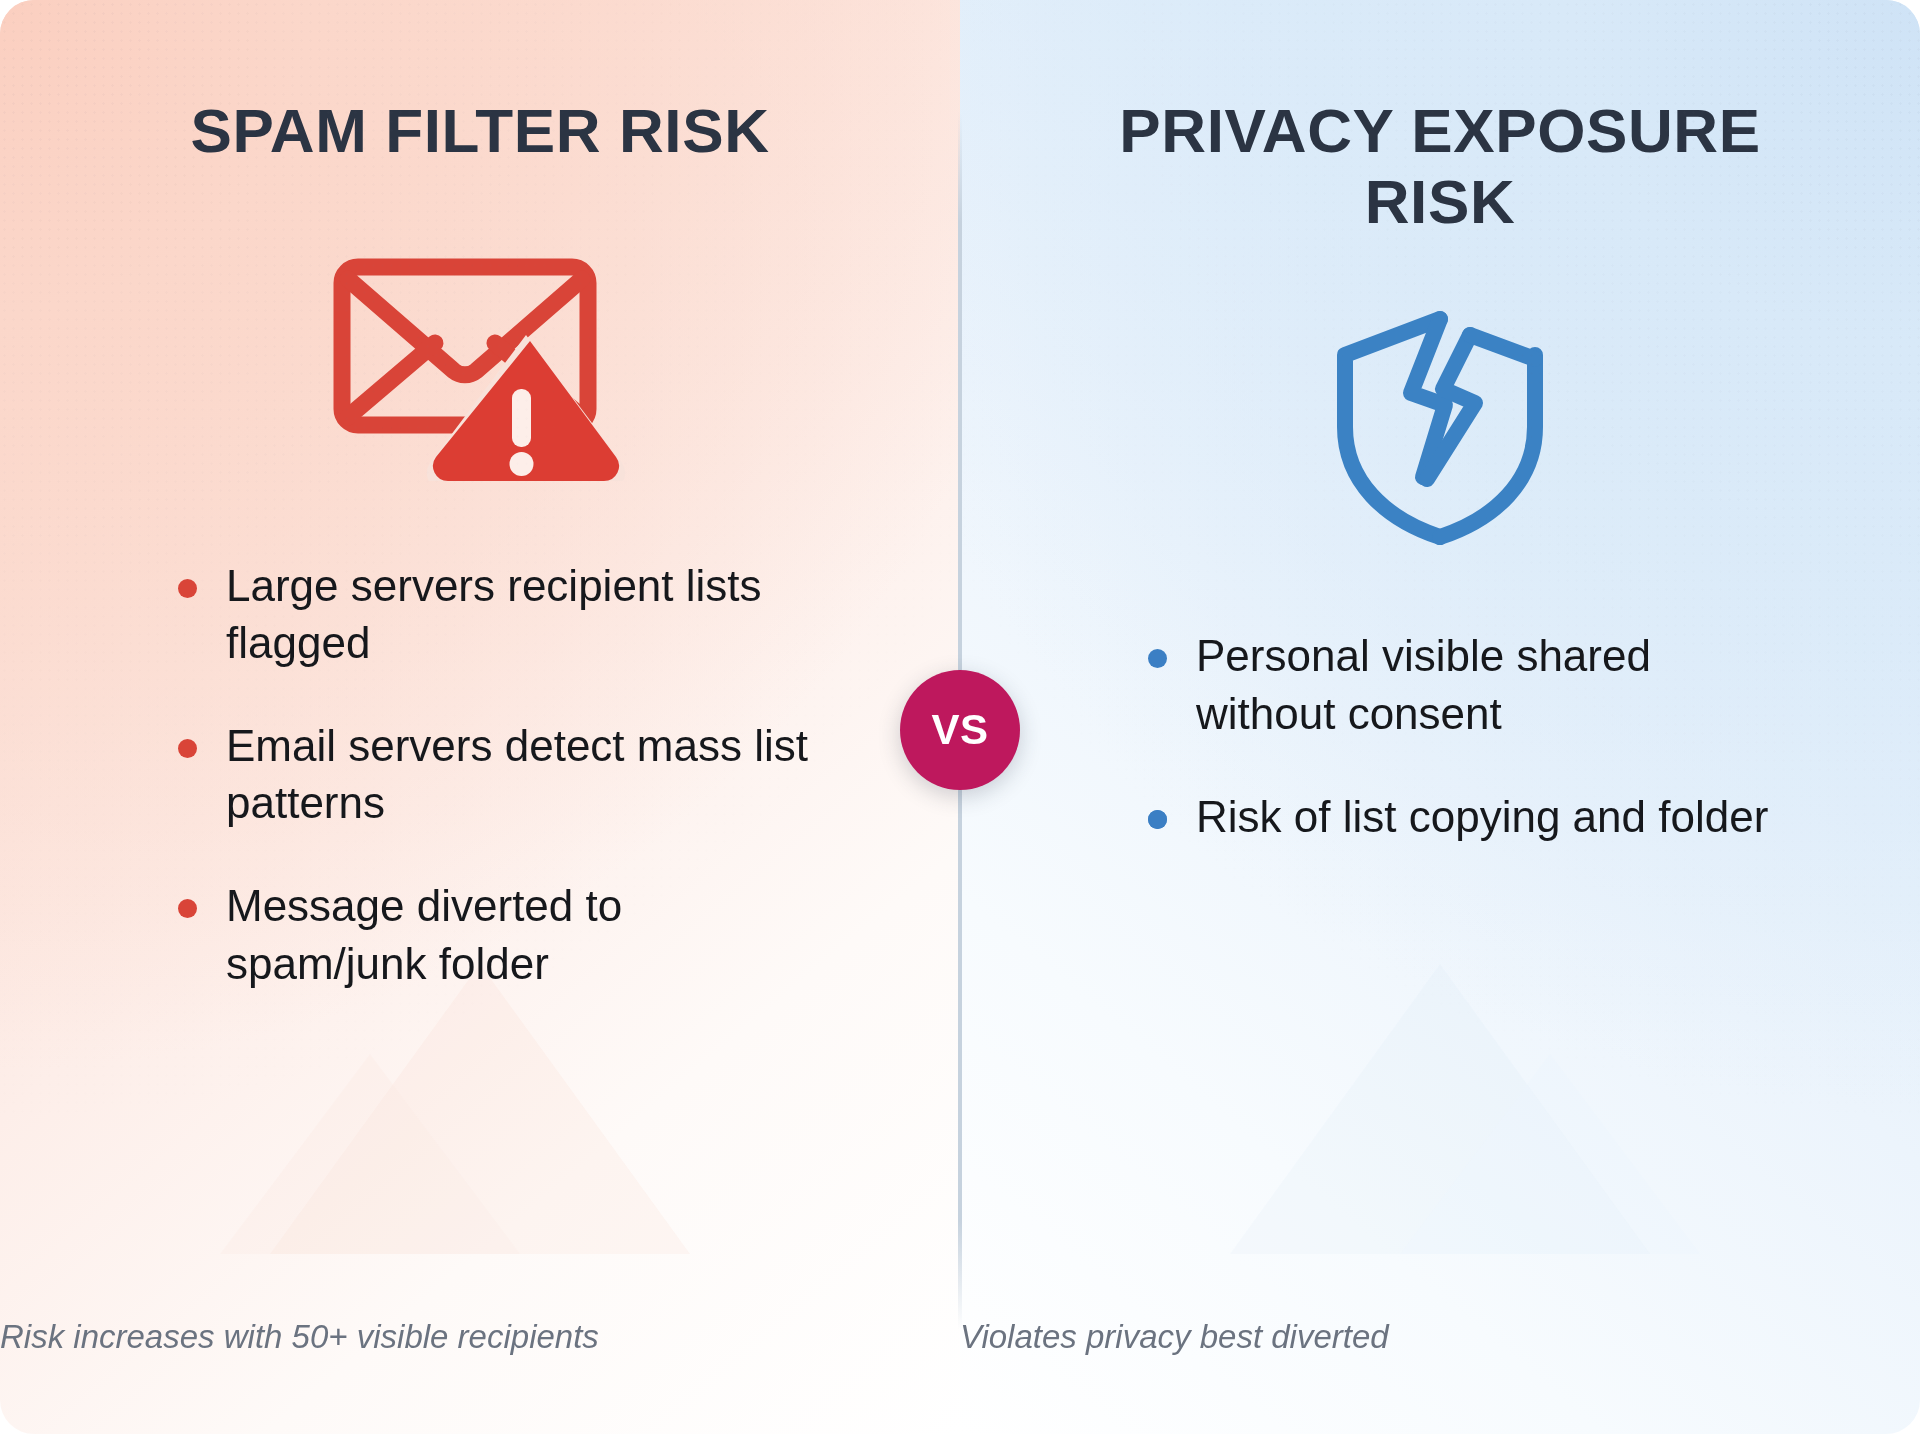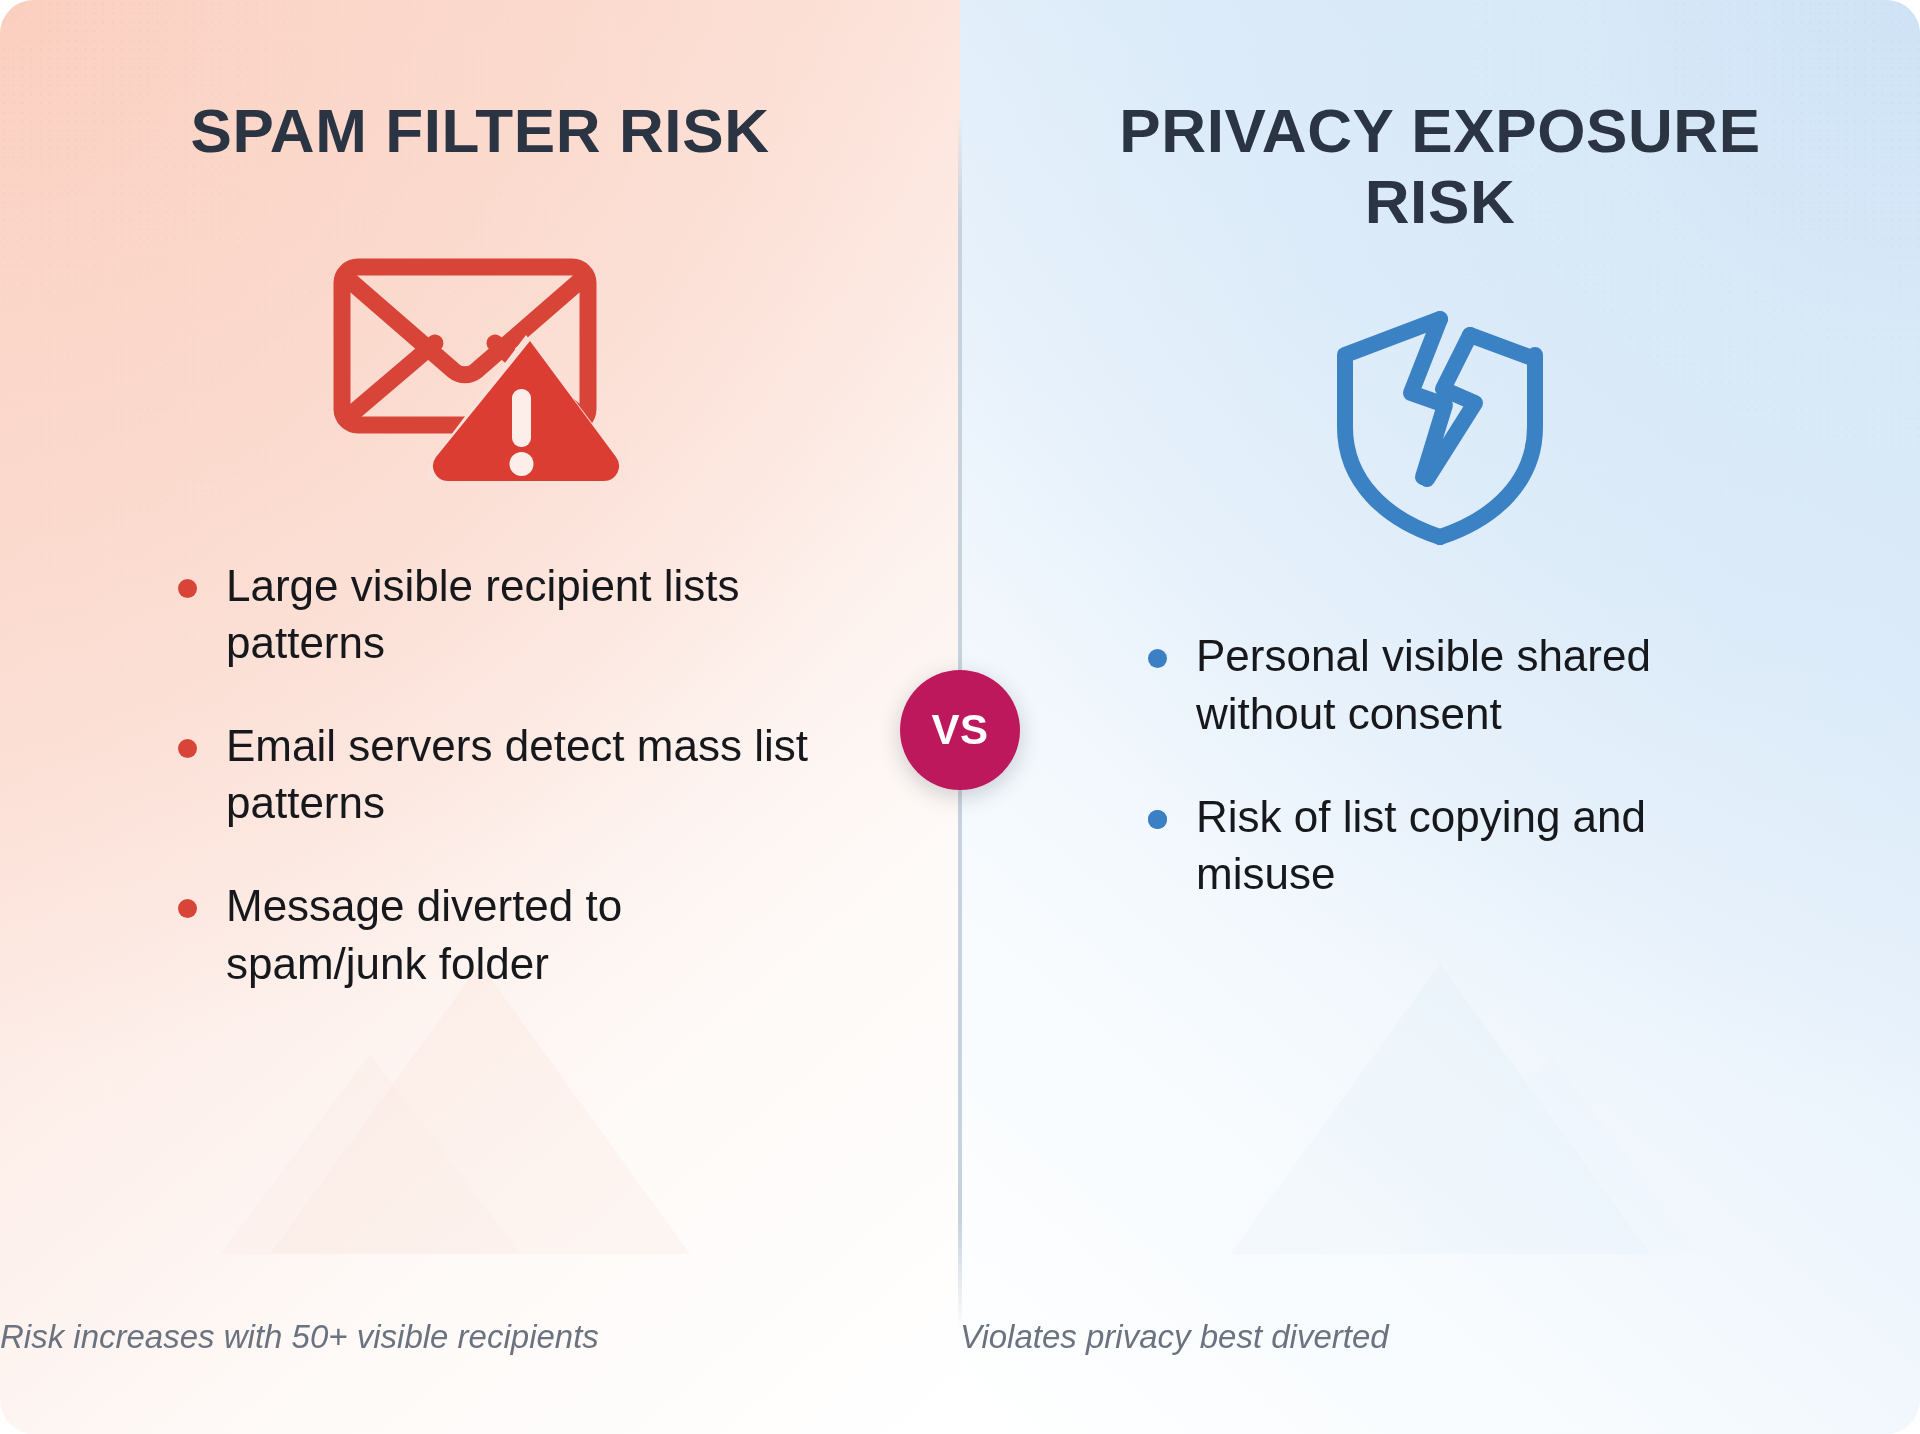--- a/index.html
+++ b/index.html
@@ -207,21 +207,21 @@
         <path d="M196 104 L292 232 a18 18 0 0 1 -14 28 H114 a18 18 0 0 1 -14 -28 Z" fill="#f8e2da"></path>
         <path d="M200 110 L286 226 a15 15 0 0 1 -12 24 H118 a15 15 0 0 1 -12 -24 Z" fill="#dc3d33"></path>
         <rect x="182" y="158" width="19" height="58" rx="9" fill="#fdeee9"></rect>
         <circle cx="191.5" cy="233" r="12" fill="#fdeee9"></circle>
       </svg>
     </div>
 
     <ul class="bullet-list">
       <li class="bullet-item">
         <span class="bullet-dot dot-red"></span>
-        <span>Large visible recipient lists patterns</span>
+        <span>Large servers recipient lists flagged</span>
       </li>
       <li class="bullet-item">
         <span class="bullet-dot dot-red"></span>
         <span>Email servers detect mass list patterns</span>
       </li>
       <li class="bullet-item">
         <span class="bullet-dot dot-red"></span>
         <span>Message diverted to spam/junk folder</span>
       </li>
     </ul>
@@ -258,21 +258,21 @@
     <ul class="bullet-list">
       <li class="bullet-item">
         <span class="bullet-dot dot-blue"></span>
         <span>Personal visible shared without consent</span>
       </li>
       <li class="bullet-item">
         <span class="bullet-dot dot-blue"></span>
       </li>
       <li class="bullet-item">
         <span class="bullet-dot dot-blue"></span>
-        <span>Risk of list copying and misuse</span>
+        <span>Risk of list copying and folder</span>
       </li>
     </ul>
 
     <div class="panel-note">Violates privacy best diverted</div>
   </section>
 
   <div class="divider"></div>
 
   <div class="vs-badge">
     <span class="vs-text">VS</span>

